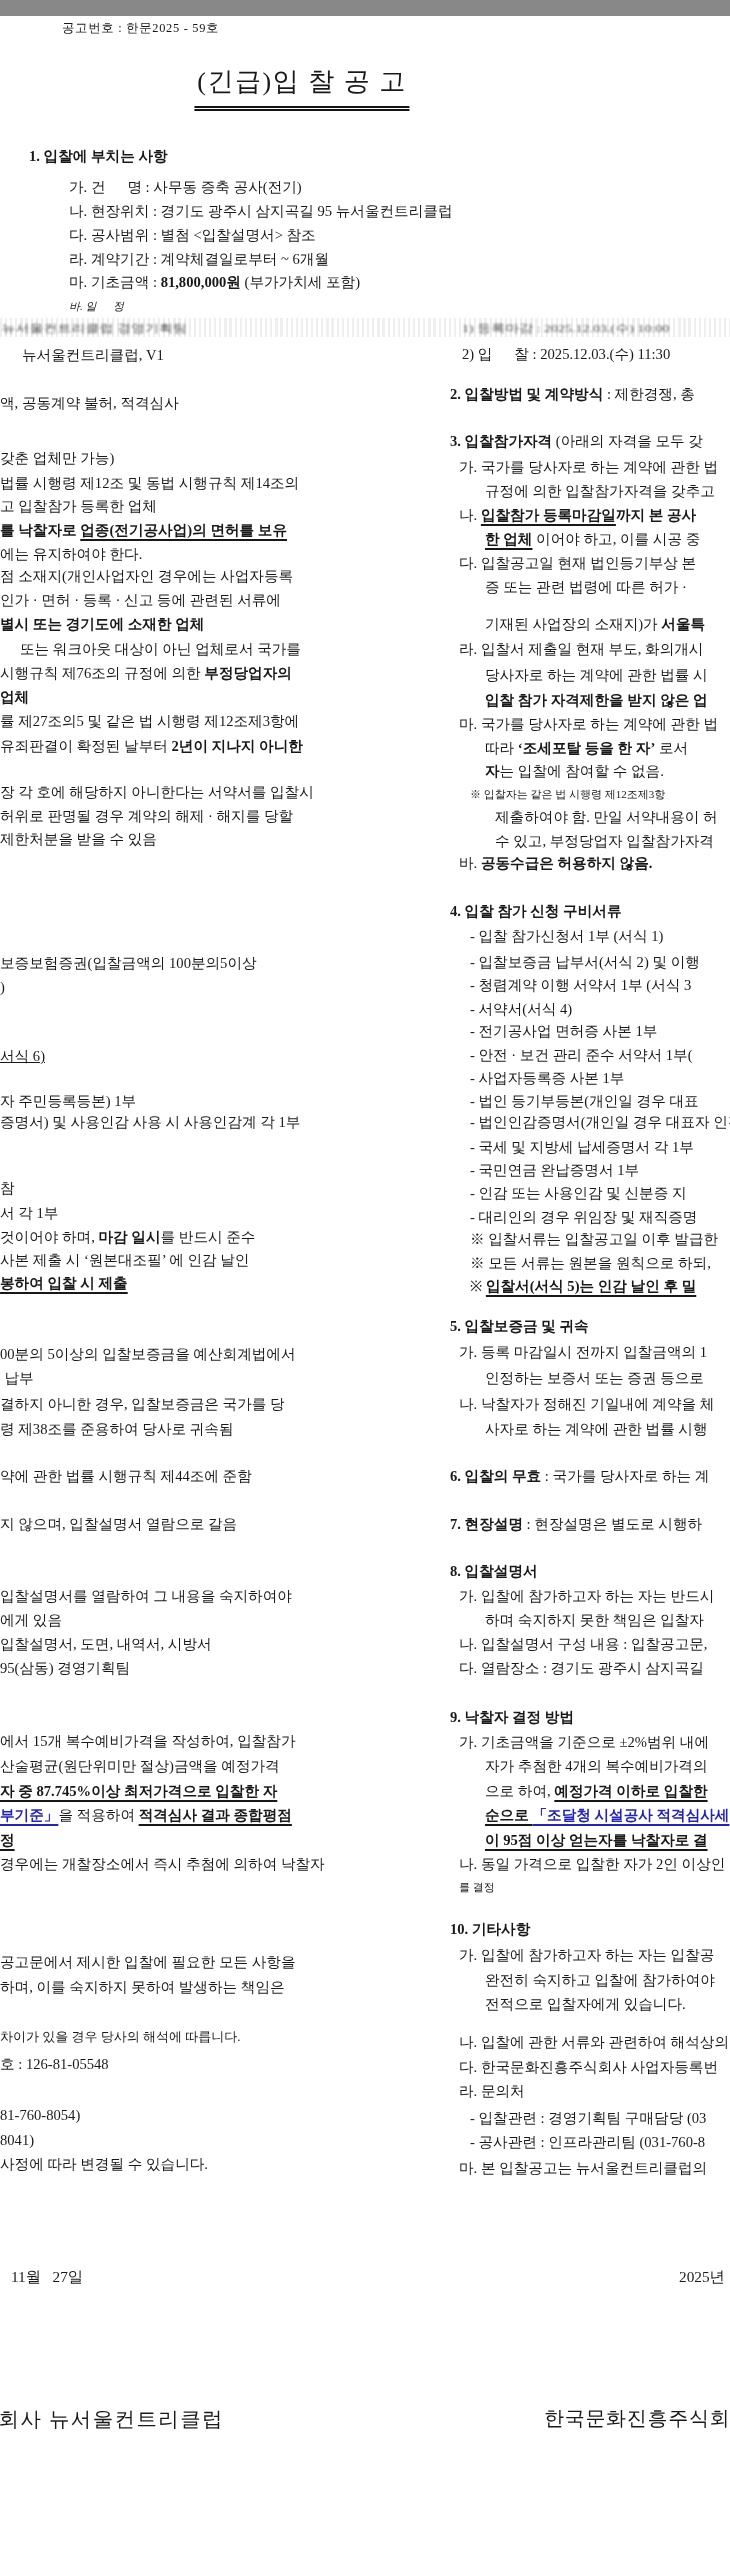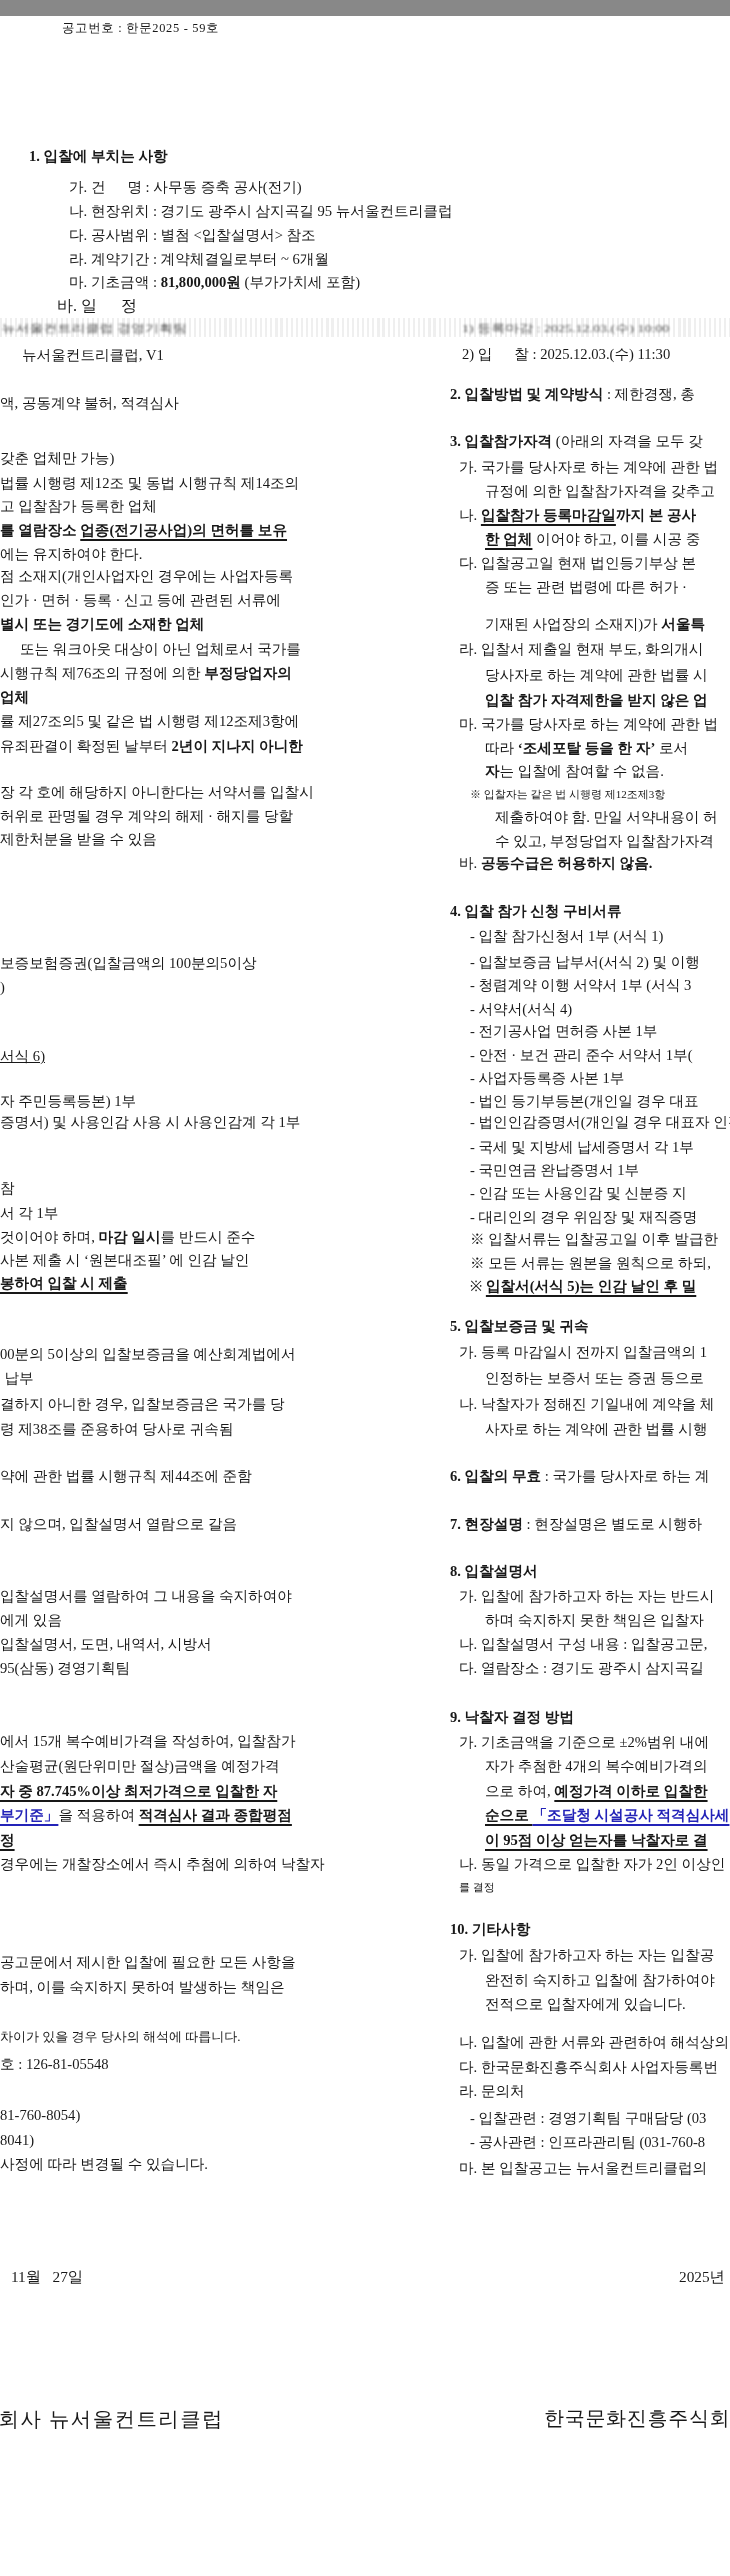--- a/index.html
+++ b/index.html
@@ -34,45 +34,46 @@
   #bar1{left:62px;width:528px;}
   #bar2{left:596px;width:10.2px;}
 </style>
 </head>
 <body>
 
 <div class="page">
 
   <div id="notice-no">공고번호 : 한문2025 - 59호</div>
 
+  <div id="doc-title">(긴급)입 찰 공 고</div>
 
   <div id="top-lines">
       <div class="tl" style="top: 131px; left: 29px; font-size: 14.6px;"><span class="b">1. 입찰에 부치는 사항</span></div>
       <div class="tl" style="top: 162px; left: 69px; font-size: 14.6px;"><span>가. 건      명 : 사무동 증축 공사(전기)</span></div>
       <div class="tl" style="top: 186px; left: 69px; font-size: 14.6px;"><span>나. 현장위치 : 경기도 광주시 삼지곡길 95 뉴서울컨트리클럽</span></div>
       <div class="tl" style="top: 210px; left: 69px; font-size: 14.6px;"><span>다. 공사범위 : 별첨 &lt;입찰설명서&gt; 참조</span></div>
       <div class="tl" style="top: 234px; left: 69px; font-size: 14.6px;"><span>라. 계약기간 : 계약체결일로부터 ~ 6개월</span></div>
       <div class="tl" style="top: 257px; left: 69px; font-size: 14.6px;"><span>마. 기초금액 : </span><span class="b">81,800,000원</span><span> (부가가치세 포함)</span></div>
-      <div class="tl" style="top: 281px; left: 57px; font-size: 16px;"><span>바. 일      정</span></div>
+      <div class="tl" style="top: 281px; left: 69px; font-size: 11px; font-style: italic;"><span>바. 일      정</span></div>
     </div>
 
   <div id="seam">
     <span class="blur-text" style="left:1.5px">뉴서울컨트리클럽 경영기획팀</span>
     <span class="blur-text" style="left:462px">1) 등록마감 : 2025.12.03.(수) 10:00</span>
   </div>
 
   <div id="watermark">뉴서울컨트리클럽, V1</div>
   <div id="sched-line2">2) 입      찰 : 2025.12.03.(수) 11:30</div>
 
   <div id="left-col">
       <div class="tl" style="top: 378px; left: 0px; font-size: 14.6px;"><span>액, 공동계약 불허, 적격심사</span></div>
       <div class="tl" style="top: 433px; left: 0px; font-size: 14.6px;"><span>갖춘 업체만 가능)</span></div>
       <div class="tl" style="top: 458px; left: 0px; font-size: 14.6px;"><span>법률 시행령 제12조 및 동법 시행규칙 제14조의</span></div>
       <div class="tl" style="top: 481px; left: 0px; font-size: 14.6px;"><span>고 입찰참가 등록한 업체</span></div>
-      <div class="tl" style="top: 505px; left: 0px; font-size: 14.6px;"><span class="b">를 열람장소 </span><span class="b u">업종(전기공사업)의 면허를 보유</span></div>
+      <div class="tl" style="top: 505px; left: 0px; font-size: 14.6px;"><span class="b">를 낙찰자로 </span><span class="b u">업종(전기공사업)의 면허를 보유</span></div>
       <div class="tl" style="top: 529px; left: 0px; font-size: 14.6px;"><span>에는 유지하여야 한다.</span></div>
       <div class="tl" style="top: 551px; left: 0px; font-size: 14.6px;"><span>점 소재지(개인사업자인 경우에는 사업자등록</span></div>
       <div class="tl" style="top: 575px; left: 0px; font-size: 14.6px;"><span>인가 · 면허 · 등록 · 신고 등에 관련된 서류에</span></div>
       <div class="tl" style="top: 599px; left: 0px; font-size: 14.6px;"><span class="b">별시 또는 경기도에 소재한 업체</span></div>
       <div class="tl" style="top: 624px; left: 0px; font-size: 14.6px; padding-left: 20px;"><span>또는 워크아웃 대상이 아닌 업체로서 국가를</span></div>
       <div class="tl" style="top: 648px; left: 0px; font-size: 14.6px;"><span>시행규칙 제76조의 규정에 의한 </span><span class="b">부정당업자의</span></div>
       <div class="tl" style="top: 672px; left: 0px; font-size: 14.6px;"><span class="b">업체</span></div>
       <div class="tl" style="top: 696px; left: 0px; font-size: 14.6px;"><span>률 제27조의5 및 같은 법 시행령 제12조제3항에</span></div>
       <div class="tl" style="top: 721px; left: 0px; font-size: 14.6px;"><span>유죄판결이 확정된 날부터 </span><span class="b">2년이 지나지 아니한</span></div>
       <div class="tl" style="top: 767px; left: 0px; font-size: 14.6px;"><span>장 각 호에 해당하지 아니한다는 서약서를 입찰시</span></div>

